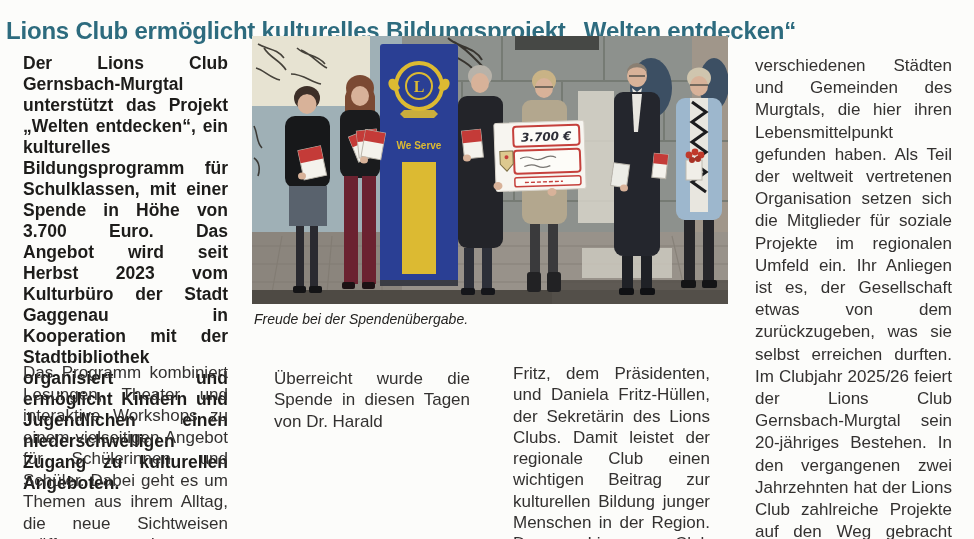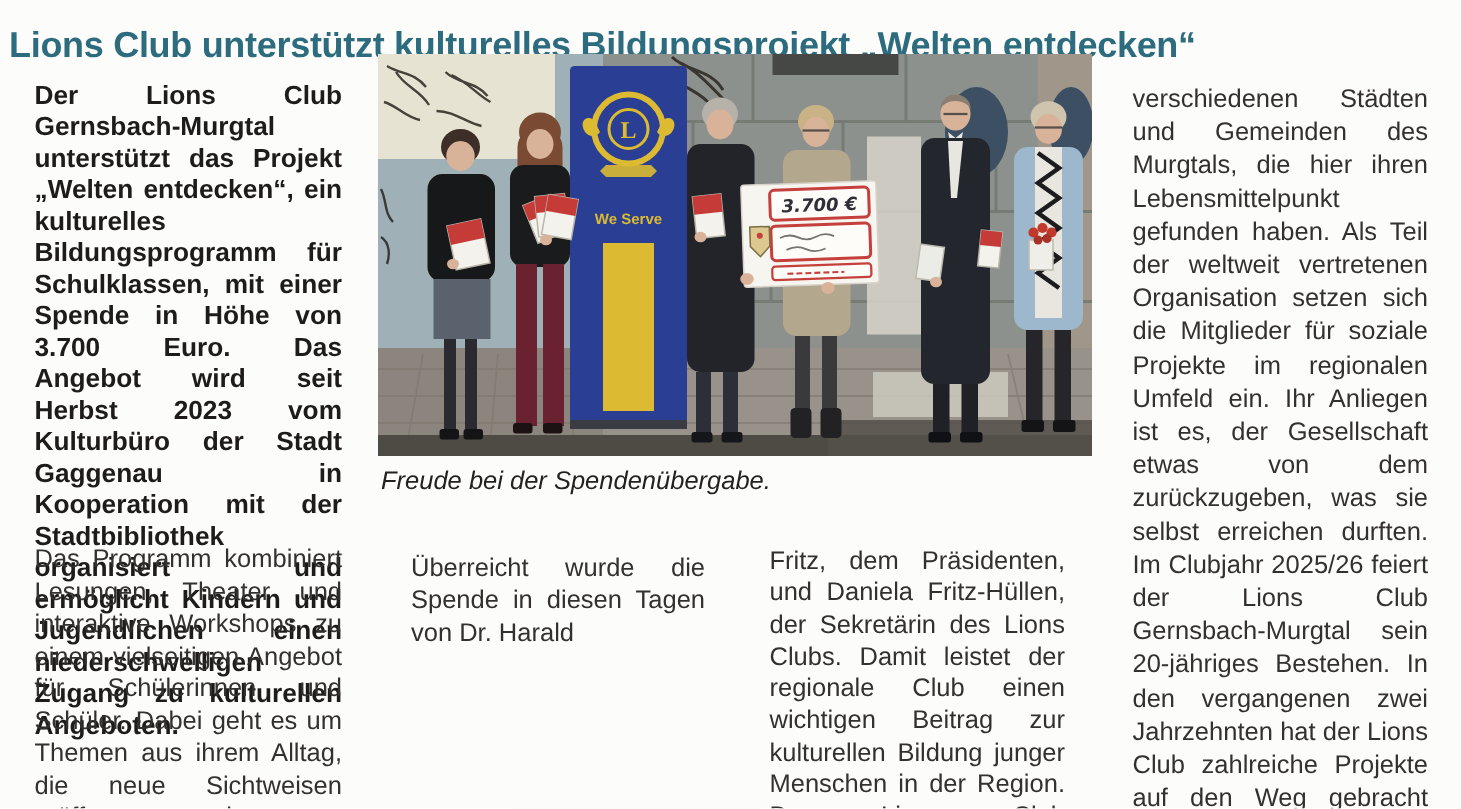--- a/index.html
+++ b/index.html
@@ -24,30 +24,30 @@
   .col2 .para-gap{margin-top:21px;}
   .col3{left:497px;top:347px;width:229px;font-size:17px;line-height:21.3px;color:#333130;}
   .col4{left:739px;top:39px;width:229px;font-size:17px;line-height:22.2px;color:#333130;}
   .photo{
     position:absolute;left:252px;top:36px;width:476px;height:268px;
     background:#b8bdbb;overflow:hidden;
   }
   .caption-row{
     position:absolute;left:254px;top:311px;width:472px;
     display:flex;justify-content:space-between;
-    font-size:17px;font-style:italic;color:#232220;
+    font-size:14px;font-style:italic;color:#232220;
   }
   svg{display:block;}
 </style>
 </head>
 <body>
 
 <div class="page">
 
-  <h1 class="headline">Lions Club unterstützt kulturelles Bildungsprojekt „Welten entdecken“</h1>
+  <h1 class="headline">Lions Club ermöglicht kulturelles Bildungsprojekt „Welten entdecken“</h1>
 
   <div class="col col-lead" lang="de">
     <p>Der Lions Club Gernsbach-Murgtal unterstützt das Projekt „Welten entdecken“, ein kulturelles Bildungsprogramm für Schulklassen, mit einer Spende in Höhe von 3.700 Euro. Das Angebot wird seit Herbst 2023 vom Kulturbüro der Stadt Gaggenau in Kooperation mit der Stadtbibliothek organisiert und ermöglicht Kindern und Jugendlichen einen niederschwelligen Zugang zu kulturellen Angeboten.</p>
   </div>
 
   <div class="col col1-body" lang="de">
     <p>Das Programm kombiniert Lesungen, Theater und interaktive Workshops zu einem vielseitigen Angebot für Schülerinnen und Schüler. Dabei geht es um Themen aus ihrem Alltag, die neue Sichtweisen eröffnen und zum Mitdenken und Mitmachen einladen. So</p>
   </div>
 
   <figure class="photo" style="margin:0">

